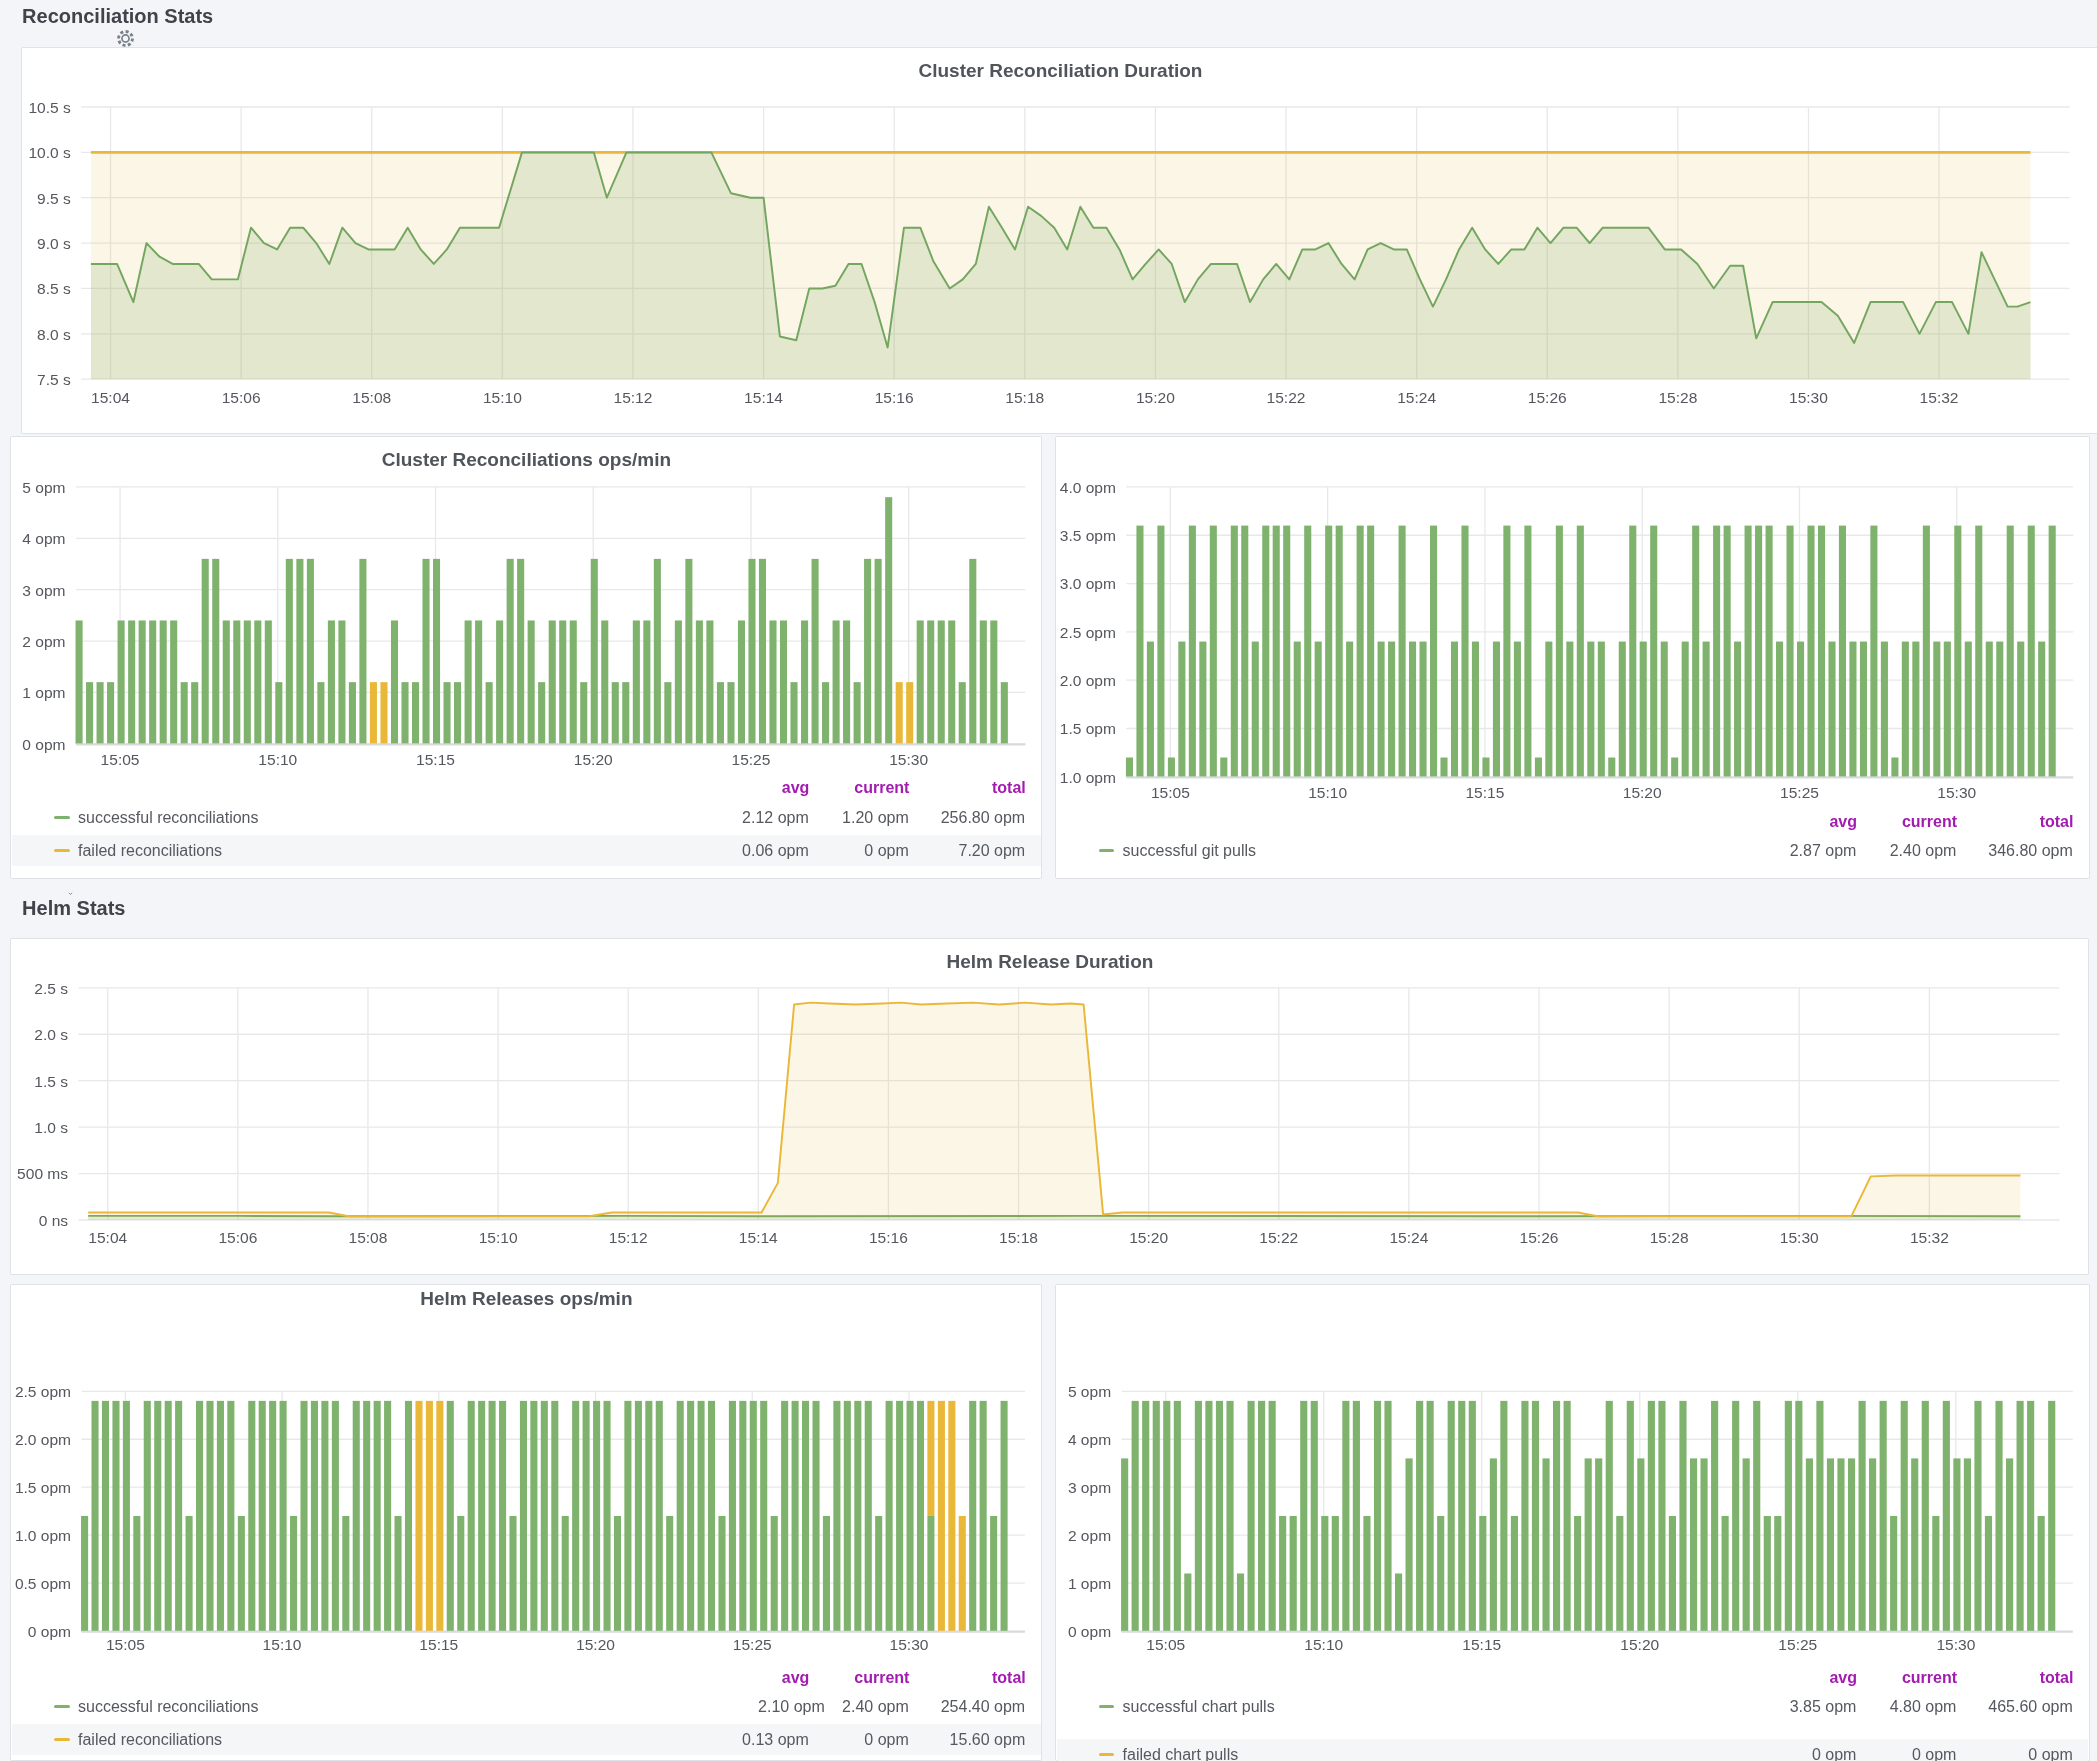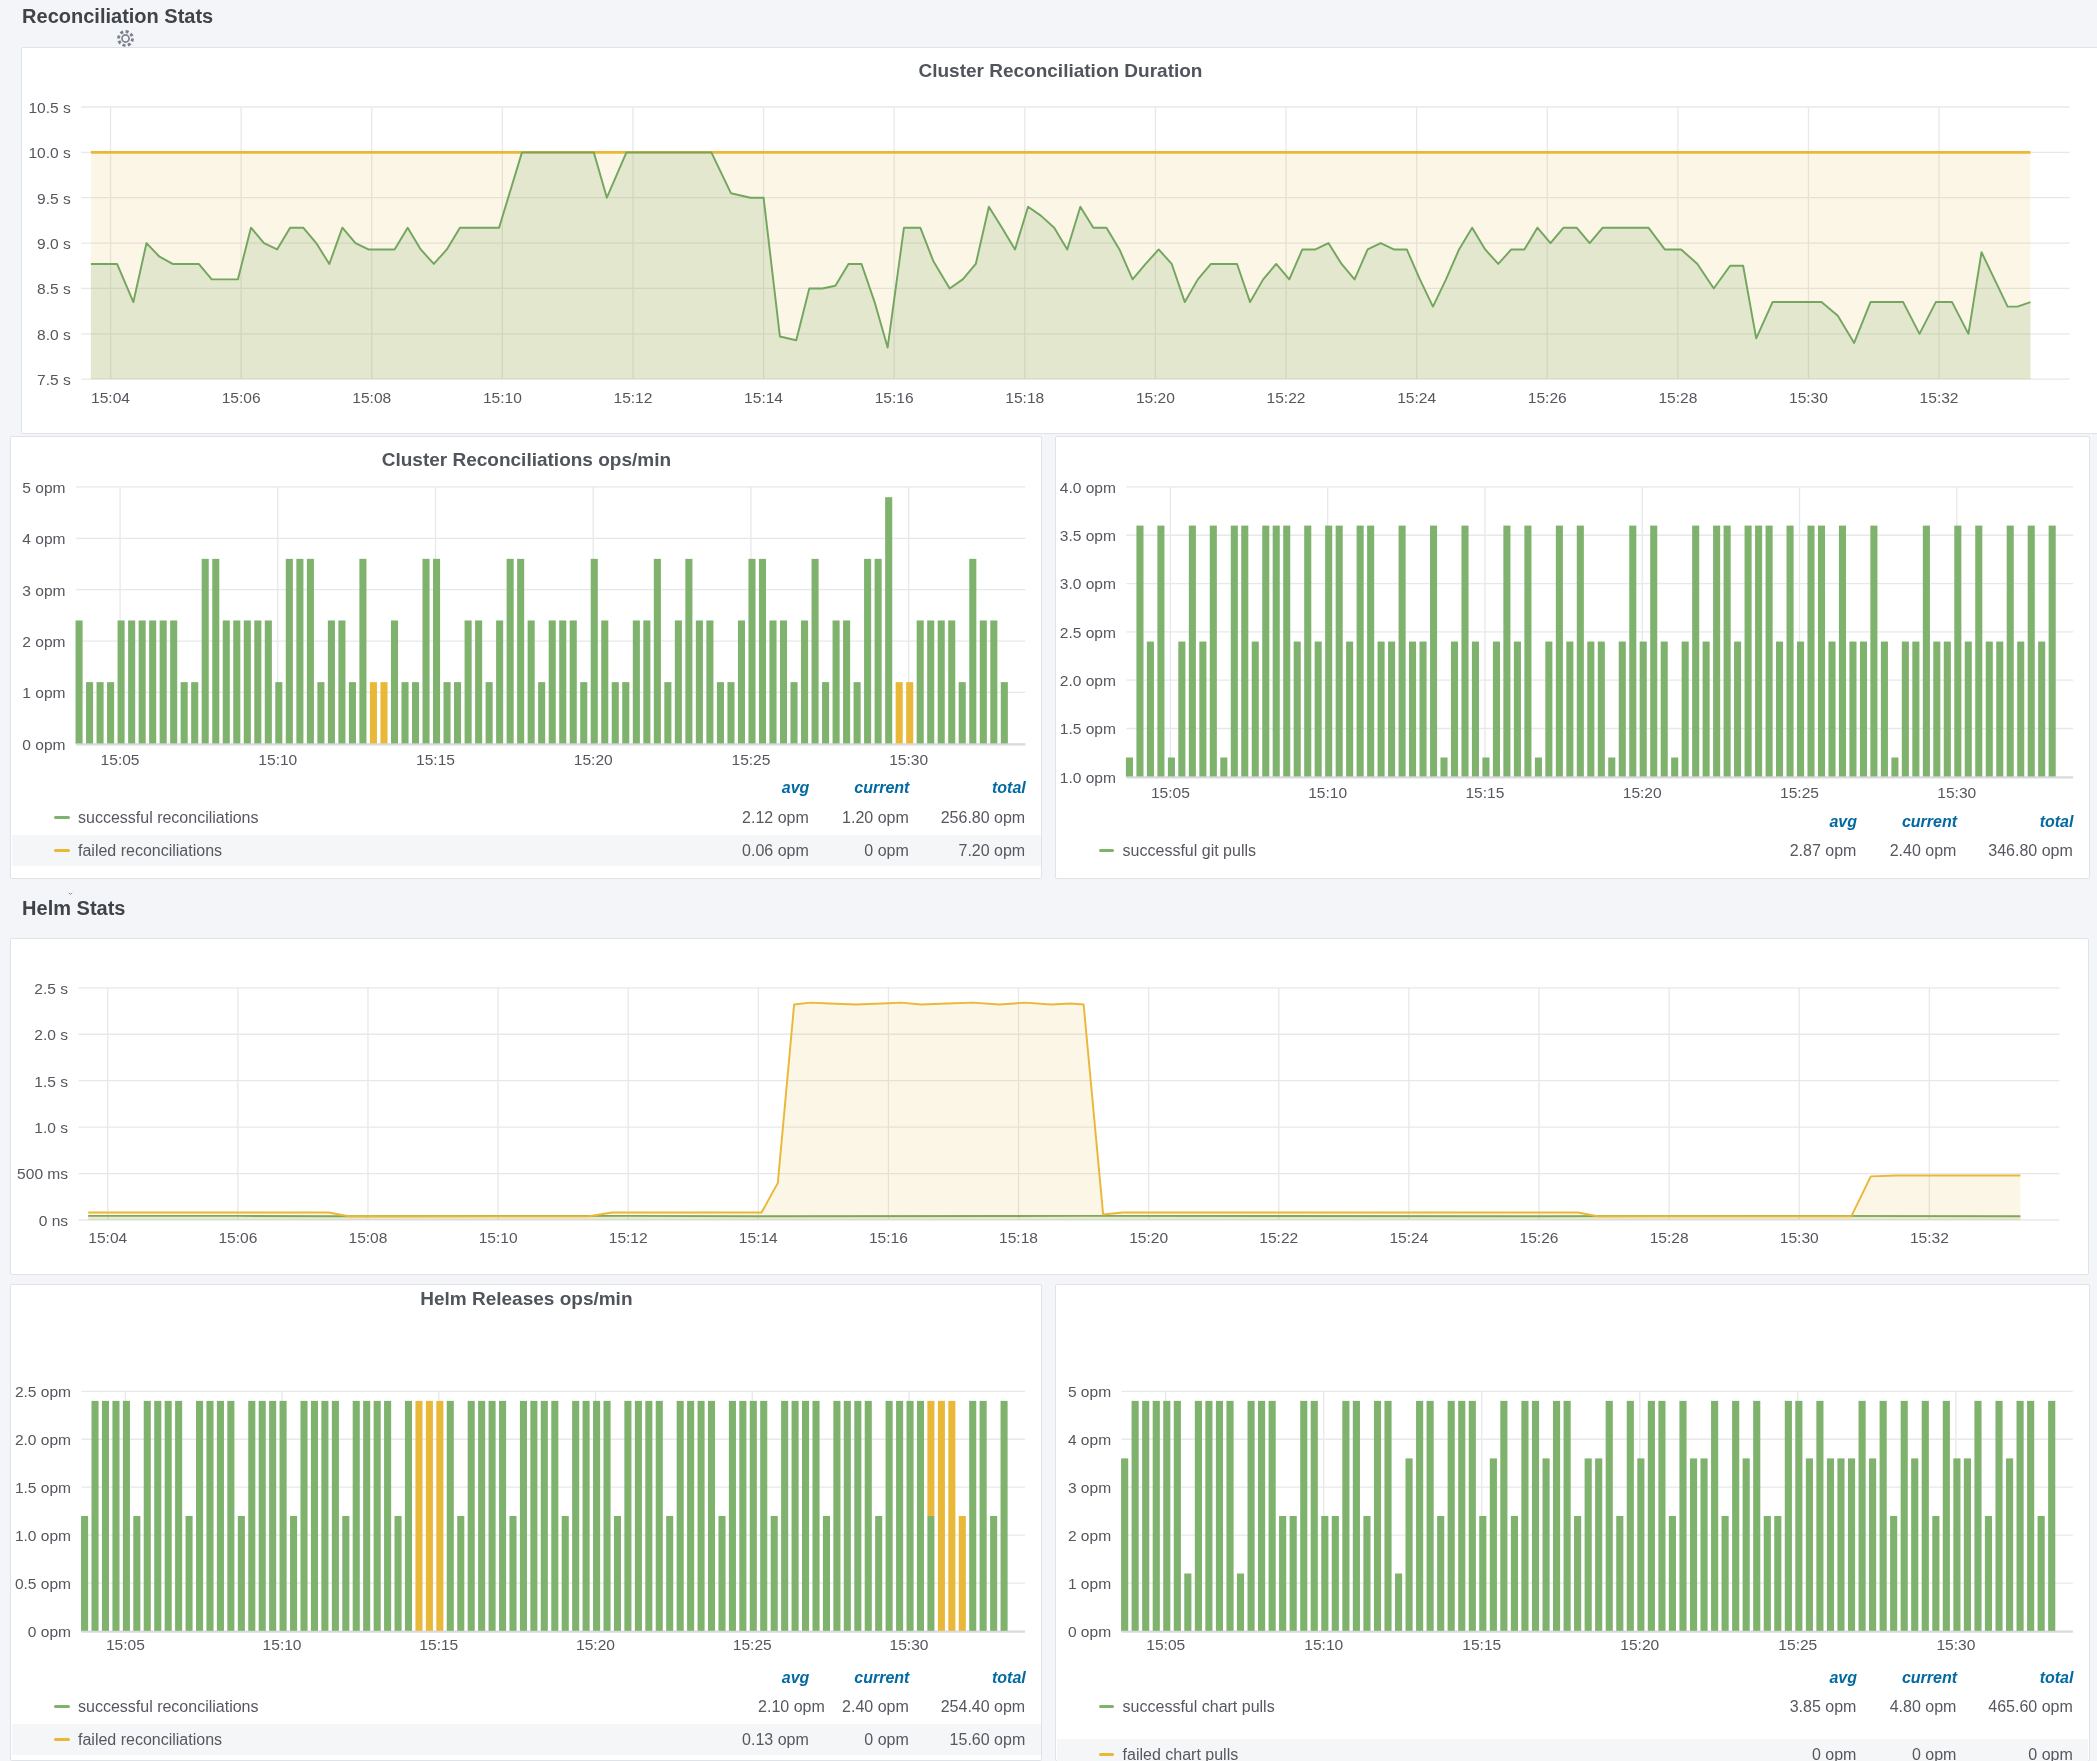--- a/index.html
+++ b/index.html
@@ -4,21 +4,21 @@
 <style>
   html,body{margin:0;padding:0;background:#f4f5f8;font-family:"Liberation Sans",sans-serif;}
   #screen{position:relative;width:2097px;height:1761px;background:#f4f5f8;overflow:hidden;}
   .section-head{position:absolute;display:flex;align-items:center;height:28.5px;flex-direction:column;}
   .section-title{font-size:20px;font-weight:700;color:#3f434a;margin-left:6.5px;}
   .head-icon{margin-left:22px;display:inline-flex;cursor:pointer;}
   .panel{position:absolute;background:#ffffff;border:0.6px solid #dfe2e7;border-radius:1.9px;}
   .panel-title{position:absolute;left:0;right:0;text-align:center;font-size:19px;font-weight:600;color:#50545b;z-index:3;}
   svg.chart{position:absolute;left:0;top:0;z-index:1;}
   .legend{position:absolute;left:0;right:0;top:0;bottom:0;z-index:2;pointer-events:none;font-size:16px;color:#55585f;}
-  .lg-head span{position:absolute;font-weight:600;color:#0369a1;pointer-events:auto;cursor:pointer;font-style:italic;}
+  .lg-head span{position:absolute;font-weight:600;color:#a21caf;pointer-events:auto;cursor:pointer;}
   .lg-row{position:absolute;left:0.6px;right:0.6px;}
   .lg-row.striped{background:#f5f6f8;}
   .dash{position:absolute;width:15.6px;height:3.2px;border-radius:1.6px;top:50%;margin-top:-1.6px;left:42px;}
   .lg-name{position:absolute;left:66px;top:50%;transform:translateY(-50%);pointer-events:auto;cursor:pointer;}
   .lg-val{position:absolute;top:50%;transform:translateY(-50%);}
 </style>
 </head>
 <body>
 
 <div id="screen">
@@ -402,20 +402,21 @@
   </div>
 
   <div class="section-head" style="left:15.6px;top:891px;">
     <svg width="17" height="17" viewBox="0 0 24 24">
       <path d="M6 9l6 6 6-6" fill="none" stroke="#41454c" stroke-width="2.6" stroke-linecap="round" stroke-linejoin="round"></path>
     </svg>
     <span class="section-title">Helm Stats</span>
   </div>
 
   <div class="panel" style="left:10.4px;top:938px;width:2077px;height:335px;">
+    <div class="panel-title" style="top:11.7px;">Helm Release Duration</div>
     <svg class="chart" width="2077" height="335" viewBox="0 0 3202 516">
         <g>
           <line x1="149.13300492610838" x2="149.13300492610838" y1="75" y2="433" stroke="#e7e8ea" stroke-width="2"></line>
           <line x1="349.72413793103453" x2="349.72413793103453" y1="75" y2="433" stroke="#e7e8ea" stroke-width="2"></line>
           <line x1="550.3152709359606" x2="550.3152709359606" y1="75" y2="433" stroke="#e7e8ea" stroke-width="2"></line>
           <line x1="750.9064039408868" x2="750.9064039408868" y1="75" y2="433" stroke="#e7e8ea" stroke-width="2"></line>
           <line x1="951.4975369458128" x2="951.4975369458128" y1="75" y2="433" stroke="#e7e8ea" stroke-width="2"></line>
           <line x1="1152.088669950739" x2="1152.088669950739" y1="75" y2="433" stroke="#e7e8ea" stroke-width="2"></line>
           <line x1="1352.679802955665" x2="1352.679802955665" y1="75" y2="433" stroke="#e7e8ea" stroke-width="2"></line>
           <line x1="1553.270935960591" x2="1553.270935960591" y1="75" y2="433" stroke="#e7e8ea" stroke-width="2"></line>

